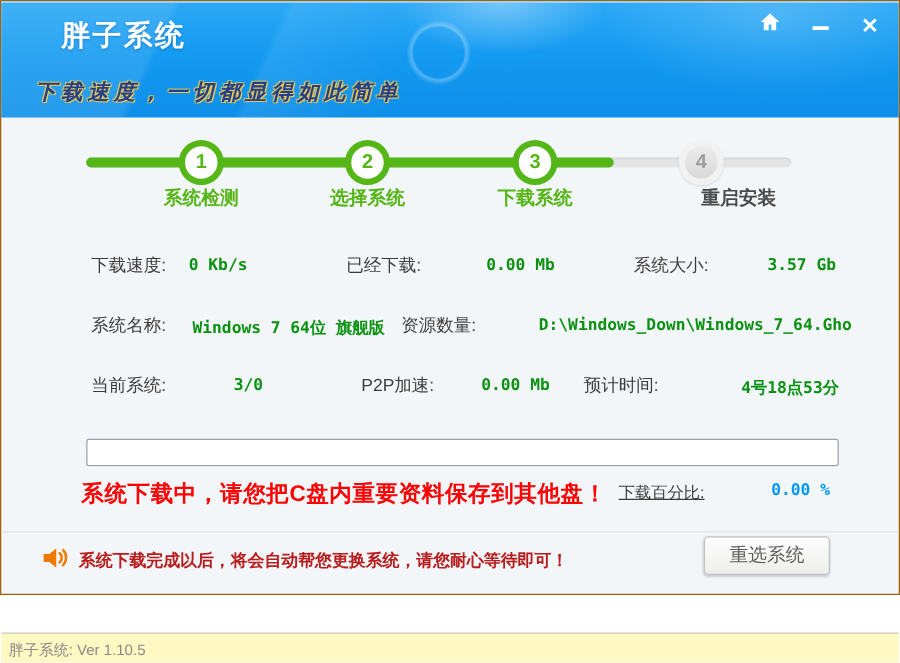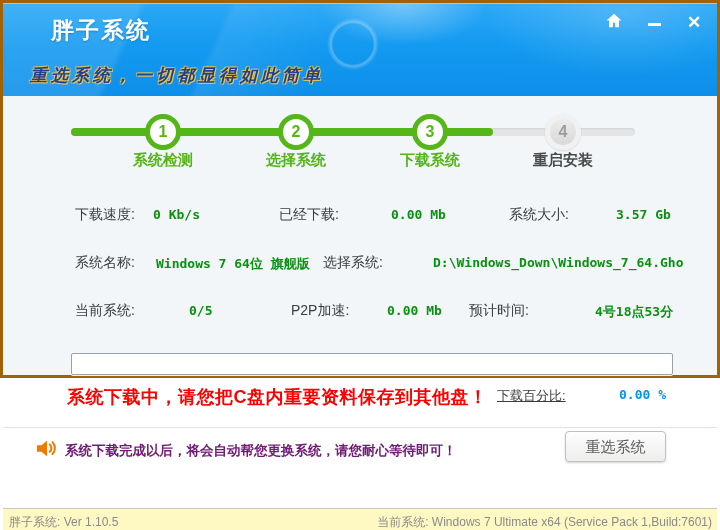--- a/index.html
+++ b/index.html
@@ -1,18 +1,18 @@
 <!DOCTYPE html>
 <html><head>
 <meta charset="utf-8">
 <style>
   * { margin:0; padding:0; box-sizing:border-box; }
   html,body { width:720px; height:530px; overflow:hidden; }
   body { font-family:"Liberation Sans", sans-serif; }
-  .window { position:relative; width:720px; height:378px; background:#f2f6f9; border:3px solid #a16207; }
+  .window { position:relative; width:720px; height:476px; background:#f2f6f9; border:1px solid #a16207; }
 
   
   .header { position:absolute; left:0; top:0; width:100%; height:93px;
     background:
       radial-gradient(circle 26px at 350px 40px, rgba(255,255,255,0) 20px, rgba(255,255,255,.28) 22px, rgba(255,255,255,0) 26px),
       radial-gradient(ellipse 120px 60px at 400px 0px, rgba(255,255,255,.35), rgba(255,255,255,0) 70%),
       radial-gradient(ellipse 200px 90px at 620px 10px, rgba(255,255,255,.18), rgba(255,255,255,0) 70%),
       linear-gradient(115deg, rgba(255,255,255,.10) 18%, rgba(255,255,255,0) 19%, rgba(255,255,255,0) 30%, rgba(255,255,255,.08) 31%, rgba(255,255,255,0) 46%),
       linear-gradient(180deg, #2ba8f6 0%, #139af1 45%, #0e8fe9 100%);
     border-top:1px solid #8ed2fb;
@@ -27,55 +27,55 @@
 
   
   .track-gray { position:absolute; left:68px; top:125px; width:564px; height:8px; background:#e3e5e6; border-radius:4px; box-shadow:inset 0 1px 2px rgba(0,0,0,.08); }
   .track-green { position:absolute; left:68px; top:125px; width:422px; height:8px; background:#55b617; border-radius:4px; }
   .step-circle { position:absolute; top:111px; width:36px; height:36px; border-radius:50%; background:#fff; border:5px solid #55b617;
     font-size:16px; font-weight:bold; color:#55b617; text-align:center; line-height:26px; }
   .step-circle.c1 { left:142px; } .step-circle.c2 { left:275px; } .step-circle.c3 { left:409px; }
   .step-circle.c4 { left:542px; background:linear-gradient(180deg,#ececec,#d9d9d9); border-color:#f1f1f1; color:#9d9d9d; box-shadow:0 1px 2px rgba(0,0,0,.12); }
   .step-label { position:absolute; top:148px; width:120px; text-align:center; font-size:15px; font-weight:bold; color:#54b515; }
   .step-label.l1 { left:100px; } .step-label.l2 { left:233px; } .step-label.l3 { left:367px; }
-  .step-label.l4 { left:500px; color:#4a4a4a; }
+  .step-label.l4 { left:500px; color:#4a4a4a;text-align:right; }
 
   
   .lab { position:absolute; font-size:14px; color:#3c3c3c; }
   .val { position:absolute; font-family:"DejaVu Sans Mono", monospace; font-size:13px; font-weight:bold; color:#0a9110; }
 
   
   .pbar { position:absolute; left:68px; top:350px; width:602px; height:22px; background:#ffffff; border:1px solid #9aa1a8; border-radius:2px; box-shadow:0 1px 0 rgba(255,255,255,.9); }
   .pfill { height:100%; width:0; background:linear-gradient(180deg,#6fd42f,#4aa90f); border-radius:1px; }
   .warning { position:absolute; left:64px; top:382px; font-size:18px; font-weight:bold; color:#fe0000; letter-spacing:.5px; }
   .pct-label { position:absolute; left:494px; top:384px; font-size:13px; color:#3c3c3c;text-decoration:underline; }
   .pct-value { position:absolute; left:616px; top:384px; font-family:"DejaVu Sans Mono", monospace; font-size:13px; font-weight:bold; color:#0096f5; }
 
   
   .divider { position:absolute; left:0; top:424px; width:100%; border-top:1px solid #dde3e9; }
   .speaker { position:absolute; left:32px; top:434px; }
-  .notice-text { position:absolute; left:62px; top:439px; font-size:13.5px; font-weight:bold; color:#701a75; }
+  .notice-text { position:absolute; left:62px; top:439px; font-size:13.5px; font-weight:bold; color:#b91c1c; }
   .reselect-btn { position:absolute; left:562px; top:428px; width:101px; height:31px;
     background:linear-gradient(180deg,#fefefe,#ededeb); border:1px solid #c0c0c0; border-radius:4px;
     font-size:15px; color:#5c5c5c; text-align:center; line-height:29px; cursor:pointer;
     box-shadow:0 1px 2px rgba(0,0,0,.18); font-family:"Liberation Sans", sans-serif; }
 
   
   .statusbar { position:absolute; left:0; top:505px; width:100%; height:25px; background:#fef9c3; border-top:1px solid #c8c8c8; }
   .status-left { position:absolute; left:6px; top:5px; font-size:12px; color:#8a8a8a; }
   .status-right { position:absolute; right:5px; top:5px; font-size:12px; color:#8a8a8a; }
 </style>
 </head>
 <body>
 
 <div class="window">
 
   <div class="header">
     <div class="app-title">胖子系统</div>
-    <div class="slogan">重选系统，一切都显得如此简单</div>
+    <div class="slogan">下载速度，一切都显得如此简单</div>
     <div class="win-controls">
       <div class="win-btn">
         <span>
           <svg width="18" height="17" viewBox="0 0 24 24">
               <path d="M12 2.5 1.5 12H5v9.5h5.5V15h3v6.5H19V12h3.5z" fill="#ffffff"></path>
             </svg>
         </span>
       </div>
       <div class="win-btn">
         <span class="min-glyph"></span>
@@ -102,25 +102,25 @@
   <div>
     <span class="lab" style="left:72px; top:203px;">下载速度:</span>
     <span class="val" style="left:150px; top:204px;">0 Kb/s</span>
     <span class="lab" style="left:276px; top:203px;">已经下载:</span>
     <span class="val" style="left:388px; top:204px;">0.00 Mb</span>
     <span class="lab" style="left:506px; top:203px;">系统大小:</span>
     <span class="val" style="left:613px; top:204px;">3.57 Gb</span>
 
     <span class="lab" style="left:72px; top:251px;">系统名称:</span>
     <span class="val" style="left:153px; top:252px;">Windows 7 64位 旗舰版</span>
-    <span class="lab" style="left:320px; top:251px;">选择系统:</span>
+    <span class="lab" style="left:320px; top:251px;">资源数量:</span>
     <span class="val" style="left:430px; top:252px;">D:\Windows_Down\Windows_7_64.Gho</span>
 
     <span class="lab" style="left:72px; top:299px;">当前系统:</span>
-    <span class="val" style="left:186px; top:300px;">0/5</span>
+    <span class="val" style="left:186px; top:300px;">3/0</span>
     <span class="lab" style="left:288px; top:299px;">P2P加速:</span>
     <span class="val" style="left:384px; top:300px;">0.00 Mb</span>
     <span class="lab" style="left:466px; top:299px;">预计时间:</span>
     <span class="val" style="left:592px; top:300px;">4号18点53分</span>
   </div>
 
   <div class="pbar">
     <div class="pfill" style="width: 0%;"></div>
   </div>
   <div class="warning">系统下载中，请您把C盘内重要资料保存到其他盘！</div>
@@ -133,16 +133,15 @@
       <path d="M2 9v7h5l6 5V4L7 9H2z" fill="#f07a00"></path>
       <path d="M16 8.2a5.4 5.4 0 0 1 0 8" stroke="#f07a00" stroke-width="2.2" fill="none" stroke-linecap="round"></path>
       <path d="M19 5.6a9.4 9.4 0 0 1 0 13" stroke="#f07a00" stroke-width="2.2" fill="none" stroke-linecap="round"></path>
     </svg>
   </div>
   <div class="notice-text">系统下载完成以后，将会自动帮您更换系统，请您耐心等待即可！</div>
   <div class="reselect-btn">重选系统</div>
 
   <div class="statusbar">
     <span class="status-left">胖子系统: Ver 1.10.5</span>
-    <span class="status-right">当前系统: Windows 7 Ultimate x64 (Service Pack 1,Build:7601)</span>
   </div>
 
 </div>
 
 </body></html>

